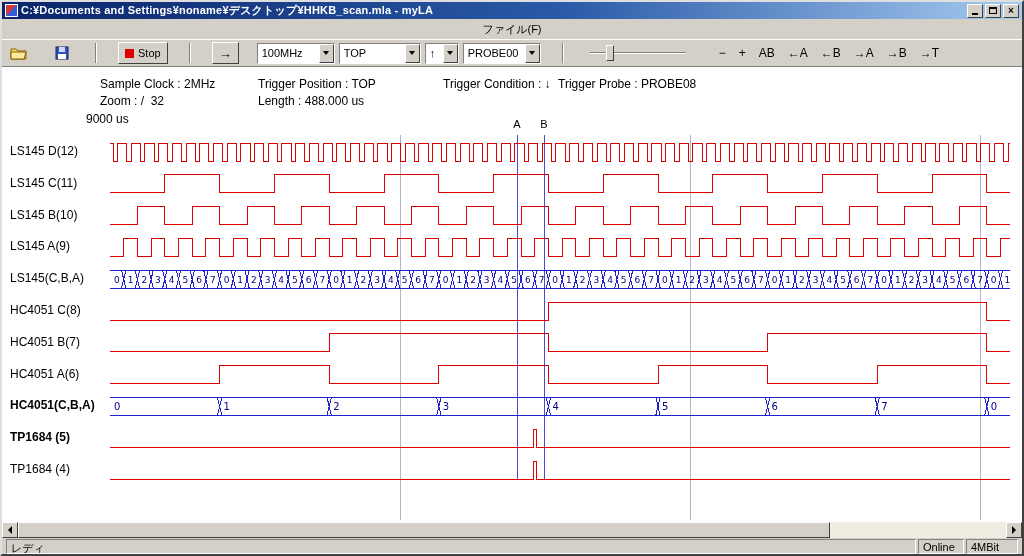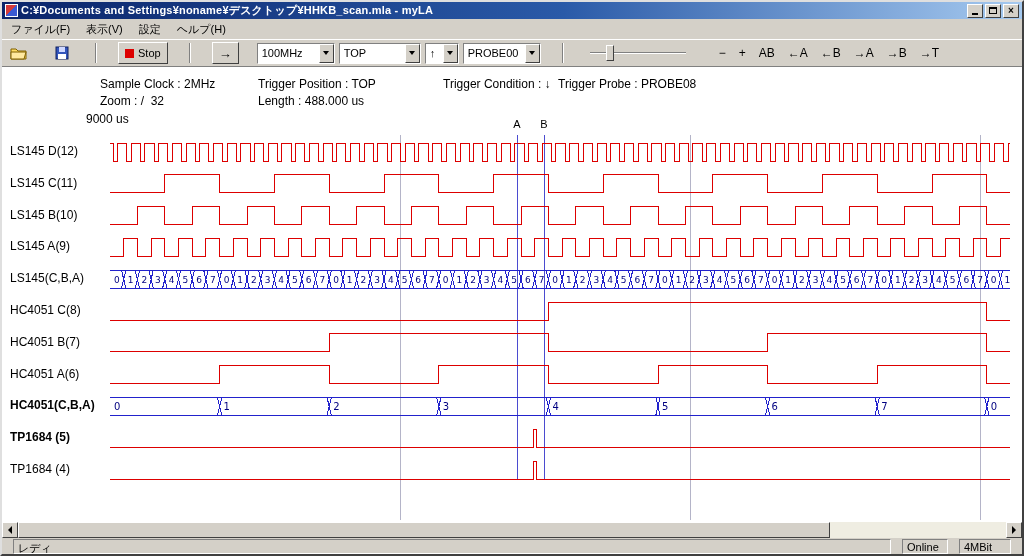--- a/index.html
+++ b/index.html
@@ -10,21 +10,21 @@
   
   .titlebar{position:absolute;top:0;left:0;right:0;height:17px;background:linear-gradient(90deg,#0a246a 0%,#2a5aa8 55%,#a6caf0 100%);display:flex;align-items:center;padding:0 3px;gap:3px;color:#fff;font-weight:bold;}
   .app-icon{width:13px;height:13px;flex:none;border:1px solid #fff;background:linear-gradient(135deg,#d43a3a 0 50%,#3a5ad4 50% 100%);}
   .title-text{flex:1;white-space:nowrap;overflow:hidden;font-size:11px;letter-spacing:.2px;}
   .tb-btns{display:flex;gap:2px;flex:none;}
   .tb-btn{width:16px;height:14px;background:#d4d0c8;border:1px solid;border-color:#fff #404040 #404040 #fff;color:#000;display:flex;align-items:center;justify-content:center;font-size:10px;font-weight:bold;line-height:1;}
   .glyph-min{width:6px;height:2px;background:#000;margin-top:7px;}
   .glyph-max{width:8px;height:7px;border:1px solid #000;border-top-width:2px;}
 
   
-  .menubar{position:absolute;top:18px;left:0;right:0;height:19px;display:flex;align-items:center;background:#d4d0c8;padding:0 1px;}
+  .menubar{position:absolute;top:18px;left:0;right:0;height:19px;display:flex;align-items:center;background:#d4d0c8;padding:0 1px;flex-direction:column;}
   .menu-item{padding:2px 8px;}
 
   
   .toolbar{position:absolute;top:37px;left:0;right:0;height:28px;display:flex;align-items:center;padding:0 4px;gap:18px;background:#d4d0c8;border-top:1px solid #fff;border-bottom:1px solid #808080;}
   .flat-icon{width:25px;height:22px;display:flex;align-items:center;justify-content:center;background:transparent;border:1px solid transparent;}
   .sep{width:0;height:20px;border-left:1px solid #808080;border-right:1px solid #fff;margin:0 3px;flex:none;}
   .tbtn{height:22px;display:inline-flex;align-items:center;justify-content:center;gap:4px;background:#d4d0c8;border:1px solid;border-color:#fff #404040 #404040 #fff;padding:0 6px;font-size:11px;font-family:inherit;}
   .stop-sq{width:9px;height:9px;background:#dd0000;flex:none;}
   .run-btn{font-weight:bold;font-size:13px;min-width:26px;}
   .combo-group{display:flex;gap:4px;align-items:center;}
@@ -51,21 +51,21 @@
 
   
   .hscroll{position:absolute;top:520px;left:0;right:0;height:16px;display:flex;background:#efede2;}
   .sb-btn{width:16px;height:16px;background:#d4d0c8;border:1px solid;border-color:#fff #404040 #404040 #fff;display:flex;align-items:center;justify-content:center;flex:none;}
   .tri-left{width:0;height:0;border-top:4px solid transparent;border-bottom:4px solid transparent;border-right:4px solid #000;}
   .tri-right{width:0;height:0;border-top:4px solid transparent;border-bottom:4px solid transparent;border-left:4px solid #000;}
   .sb-thumb{width:812px;background:#d4d0c8;border:1px solid;border-color:#fff #404040 #404040 #fff;flex:none;}
   .sb-track{flex:1;}
 
   
-  .statusbar{position:absolute;top:536px;left:0;right:0;height:16px;background:#d4d0c8;display:flex;gap:11px;padding:1px 11px 0;}
+  .statusbar{position:absolute;top:536px;left:0;right:0;height:16px;background:#d4d0c8;display:flex;gap:2px;padding:1px 4px 0;}
   .status-panel{border:1px solid;border-color:#808080 #fff #fff #808080;padding:1px 4px 0;font-size:11px;white-space:nowrap;overflow:hidden;}
   .status-panel.main{flex:1;}
   .status-panel.fixed-online{width:46px;}
   .status-panel.fixed-mem{width:52px;}
 </style>
 </head>
 <body>
 
 <div class="window">
 

